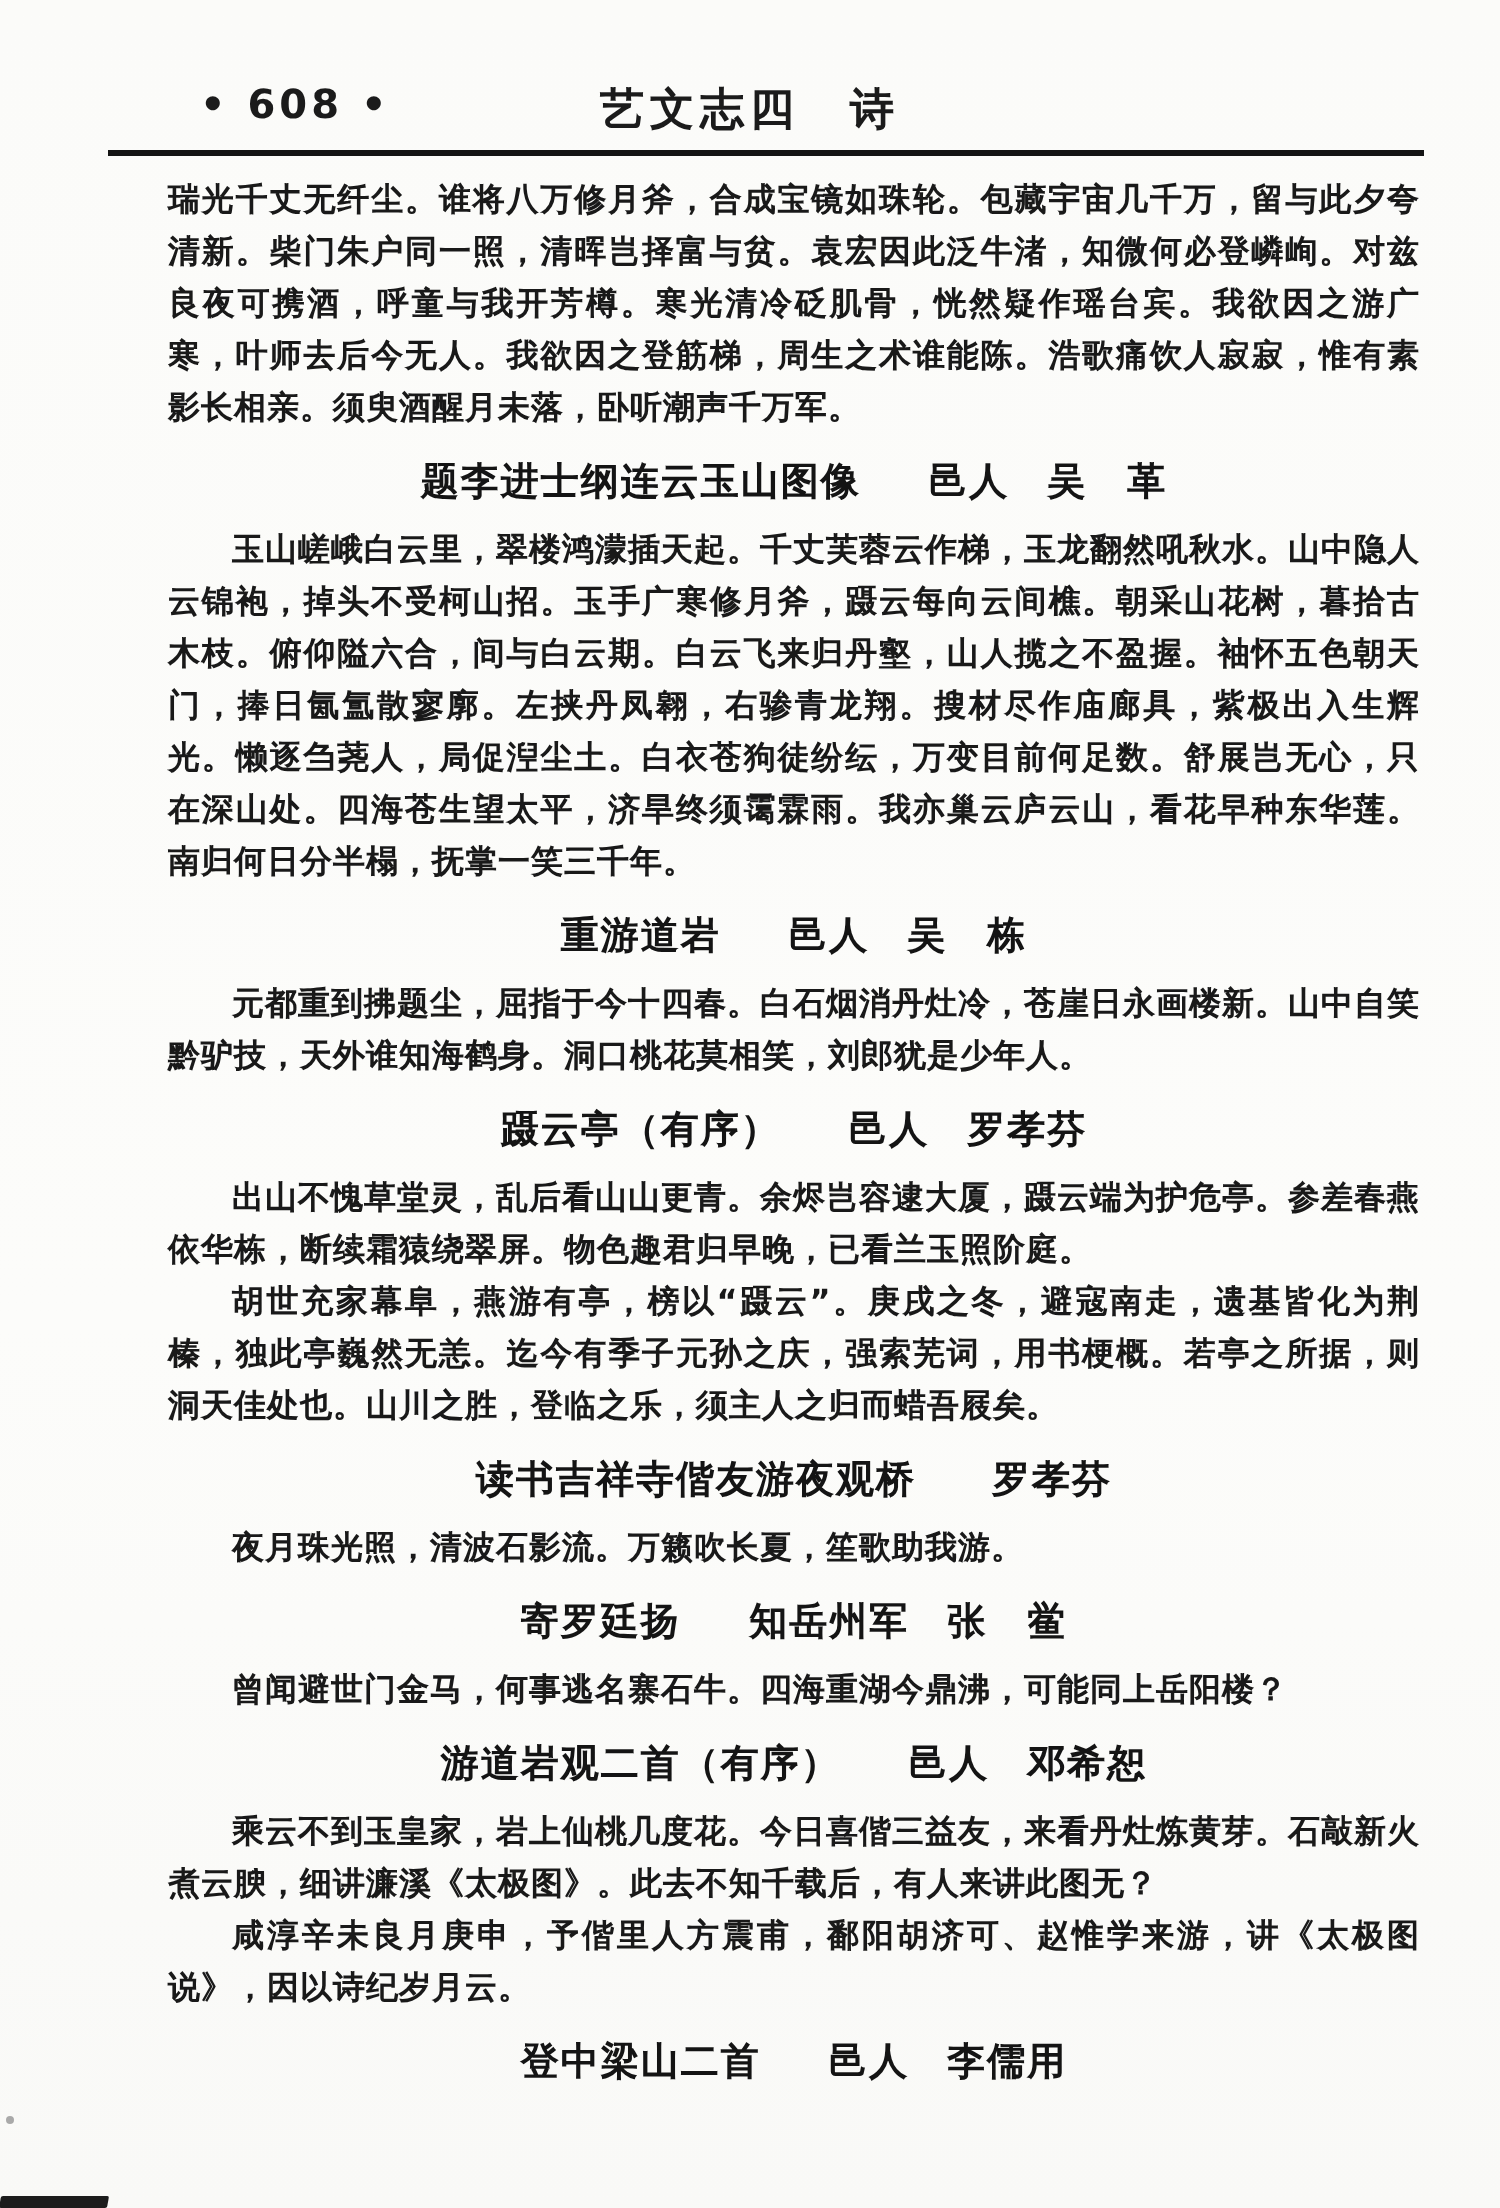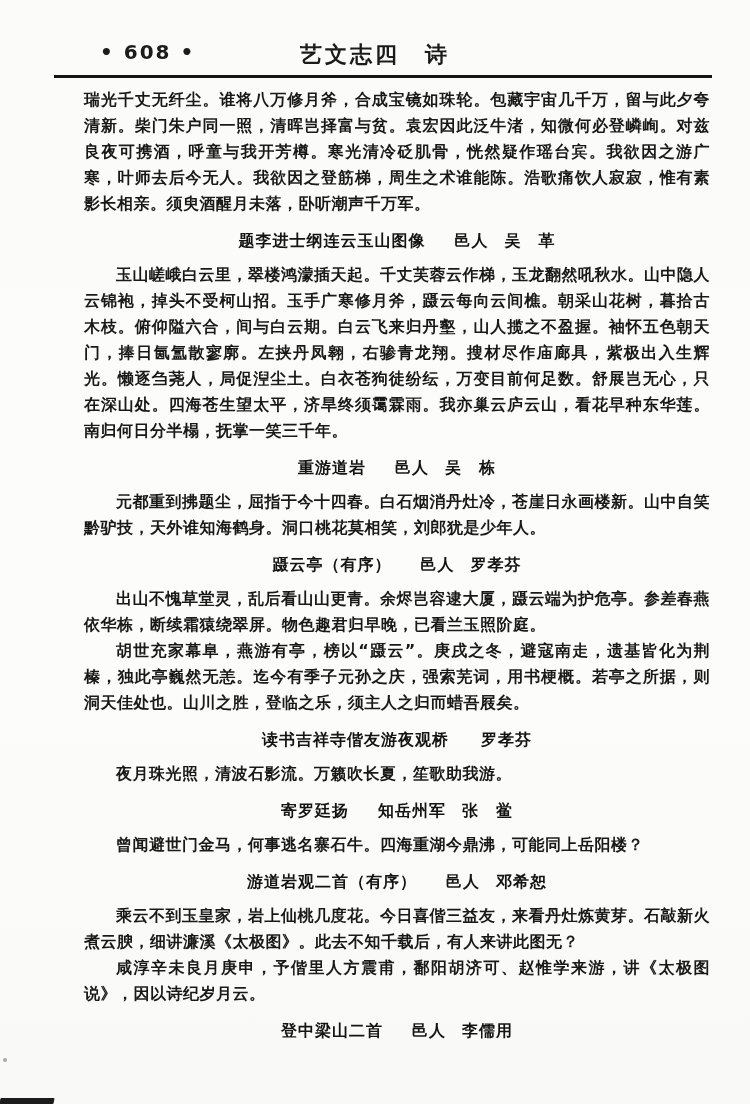--- a/index.html
+++ b/index.html
@@ -43,21 +43,21 @@
     line-height:26px;
     font-weight:600;
     text-align:justify;
     letter-spacing:.5px;
     color:#191919;
   }
   .para.ind{text-indent:2em;}
   .ptitle{
     margin:11px 0 8px 0;
     text-align:center;
-    font-size:16px;
+    font-size:19px;
     font-weight:bold;
     line-height:26px;
     letter-spacing:1px;
     color:#141414;
   }
   .ptitle .attr{margin-left:1.8em;}
   .ptitle .auth{margin-left:1em;}
   .ptitle .auth.solo{margin-left:2em;}
   
   .smudge-bottom{

